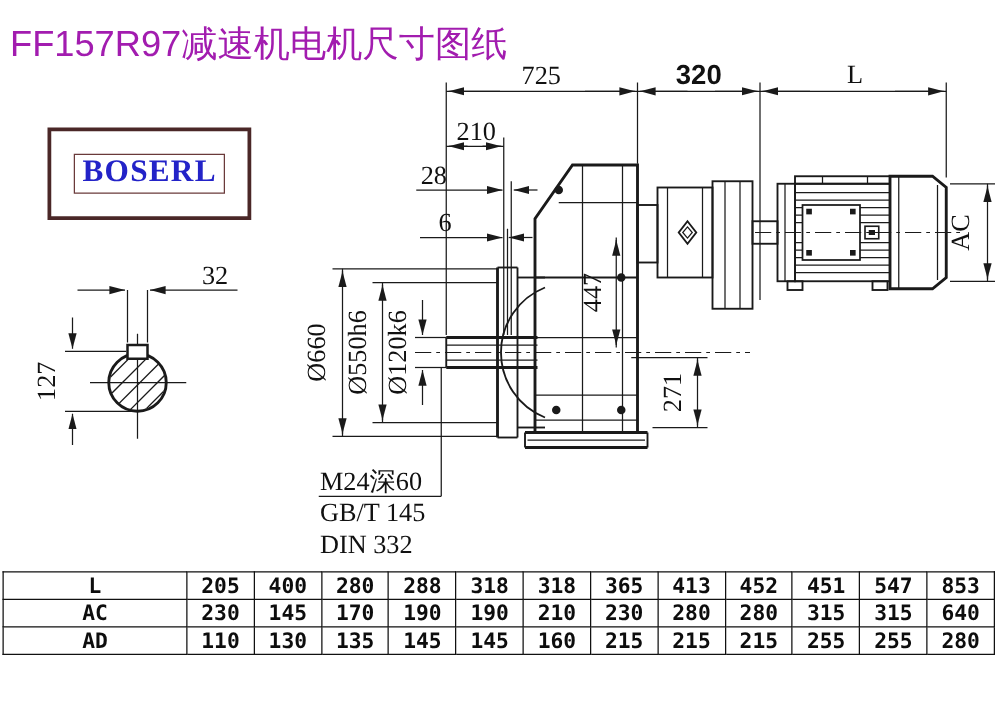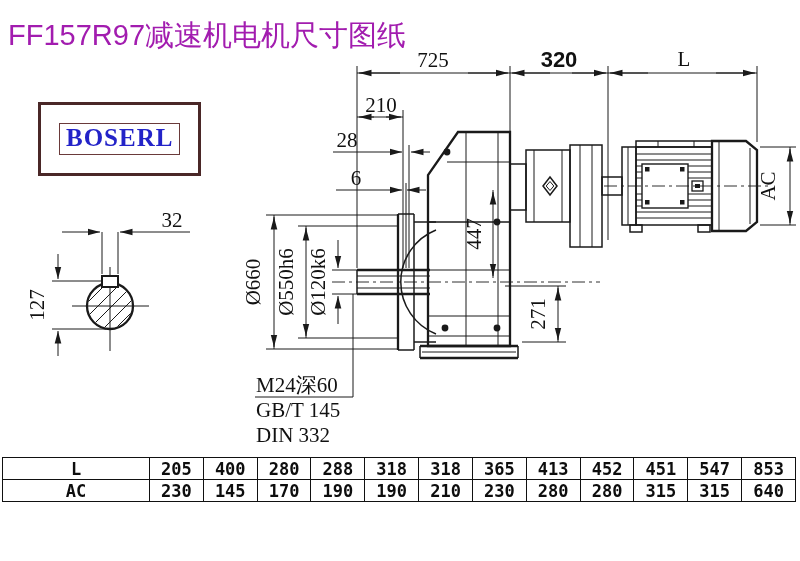--- a/index.html
+++ b/index.html
@@ -290,14 +290,29 @@
         <td>190</td>
         <td>190</td>
         <td>210</td>
         <td>230</td>
         <td>280</td>
         <td>280</td>
         <td>315</td>
         <td>315</td>
         <td>640</td>
       </tr>
+      <tr>
+        <td>AD</td>
+        <td>110</td>
+        <td>130</td>
+        <td>135</td>
+        <td>145</td>
+        <td>145</td>
+        <td>160</td>
+        <td>215</td>
+        <td>215</td>
+        <td>215</td>
+        <td>255</td>
+        <td>255</td>
+        <td>280</td>
+      </tr>
     </tbody>
 </table>
 
 </body></html>

